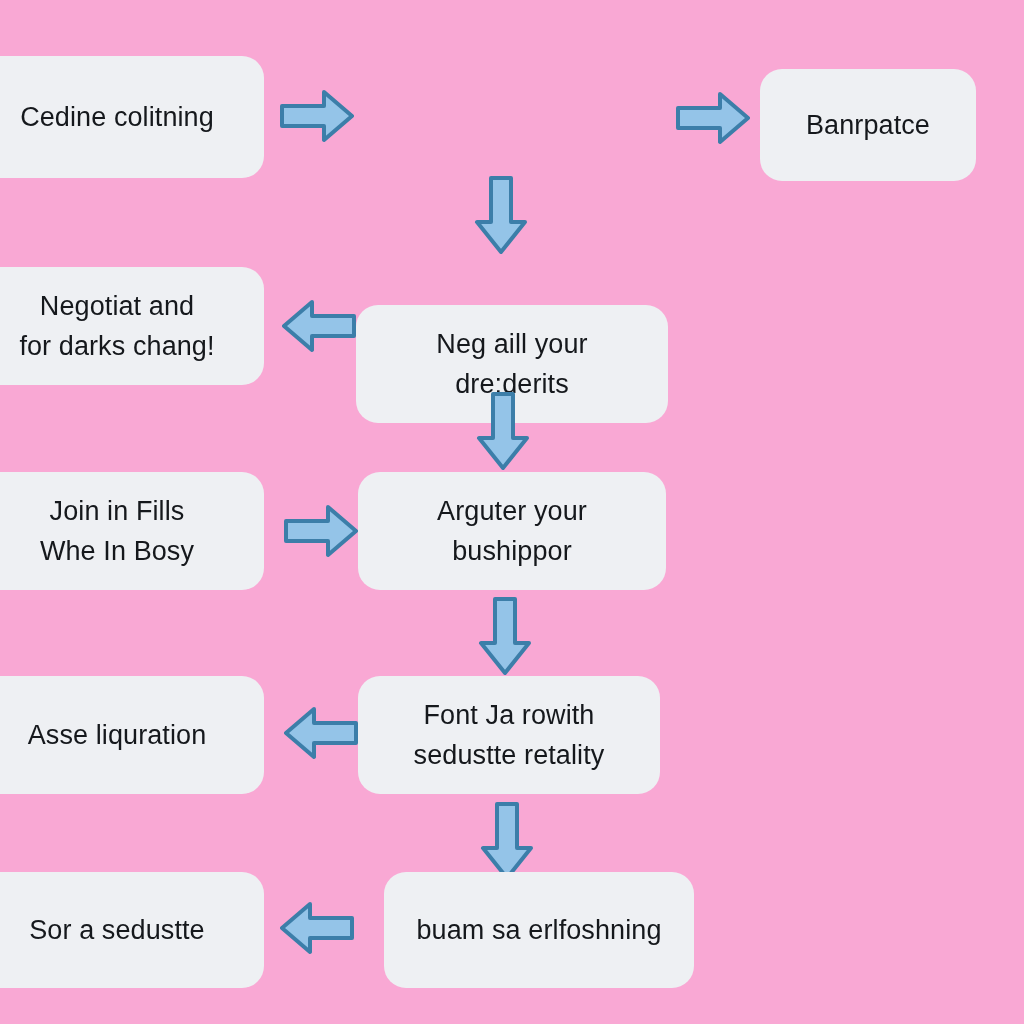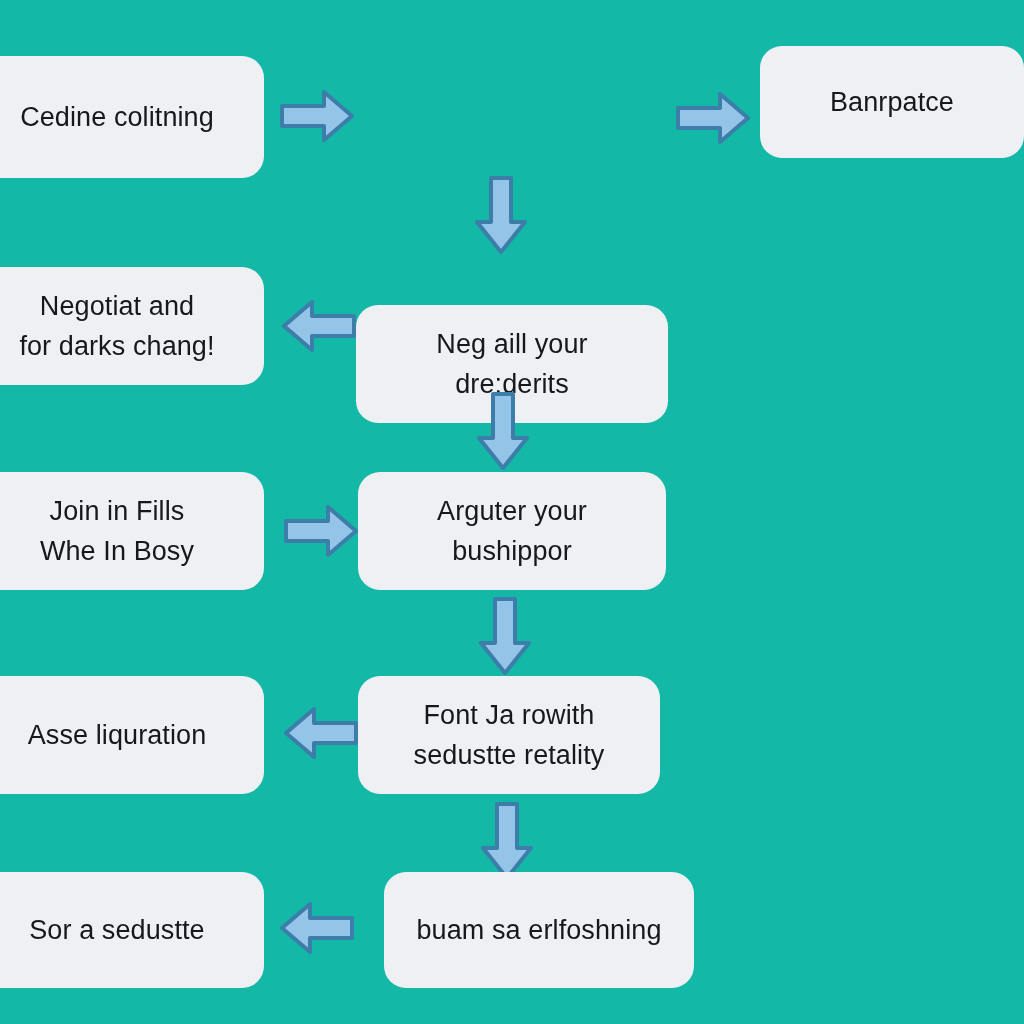--- a/index.html
+++ b/index.html
@@ -10,21 +10,21 @@
   body {
     width: 1024px;
     height: 1024px;
     font-family: "Liberation Sans", sans-serif;
     overflow: hidden;
   }
   #canvas {
     position: relative;
     width: 1024px;
     height: 1024px;
-    background: #14b8a6;
+    background: #f9a8d4;
   }
 
   
   .node {
     position: absolute;
     background: #eef0f3;
     border-radius: 22px;
     display: flex;
     align-items: center;
     justify-content: center;
@@ -72,21 +72,21 @@
   </div>
 
 
   <div class="arrow" style="left:676px; top:90px; width:74px; height:56px;">
     <svg viewBox="0 0 74 56" width="74" height="56" aria-hidden="true">
       <path class="arrow-fill" d="M2 18 L44 18 L44 4 L72 28 L44 52 L44 38 L2 38 Z"></path>
       <path class="arrow-stroke" d="M2 18 L44 18 L44 4 L72 28 L44 52 L44 38 L2 38 Z" stroke-linejoin="round"></path>
     </svg>
   </div>
 
-  <div class="node" style="left:760px; top:46px; width:264px; height:112px;">
+  <div class="node" style="left:760px; top:69px; width:216px; height:112px;">
     <span>Banrpatce</span>
   </div>
 
   <div class="arrow" style="left:473px; top:176px; width:56px; height:78px;">
     <svg viewBox="0 0 56 78" width="56" height="78" aria-hidden="true">
       <path class="arrow-fill" d="M18 2 L38 2 L38 46 L52 46 L28 76 L4 46 L18 46 Z"></path>
       <path class="arrow-stroke" d="M18 2 L38 2 L38 46 L52 46 L28 76 L4 46 L18 46 Z" stroke-linejoin="round"></path>
     </svg>
   </div>
 

